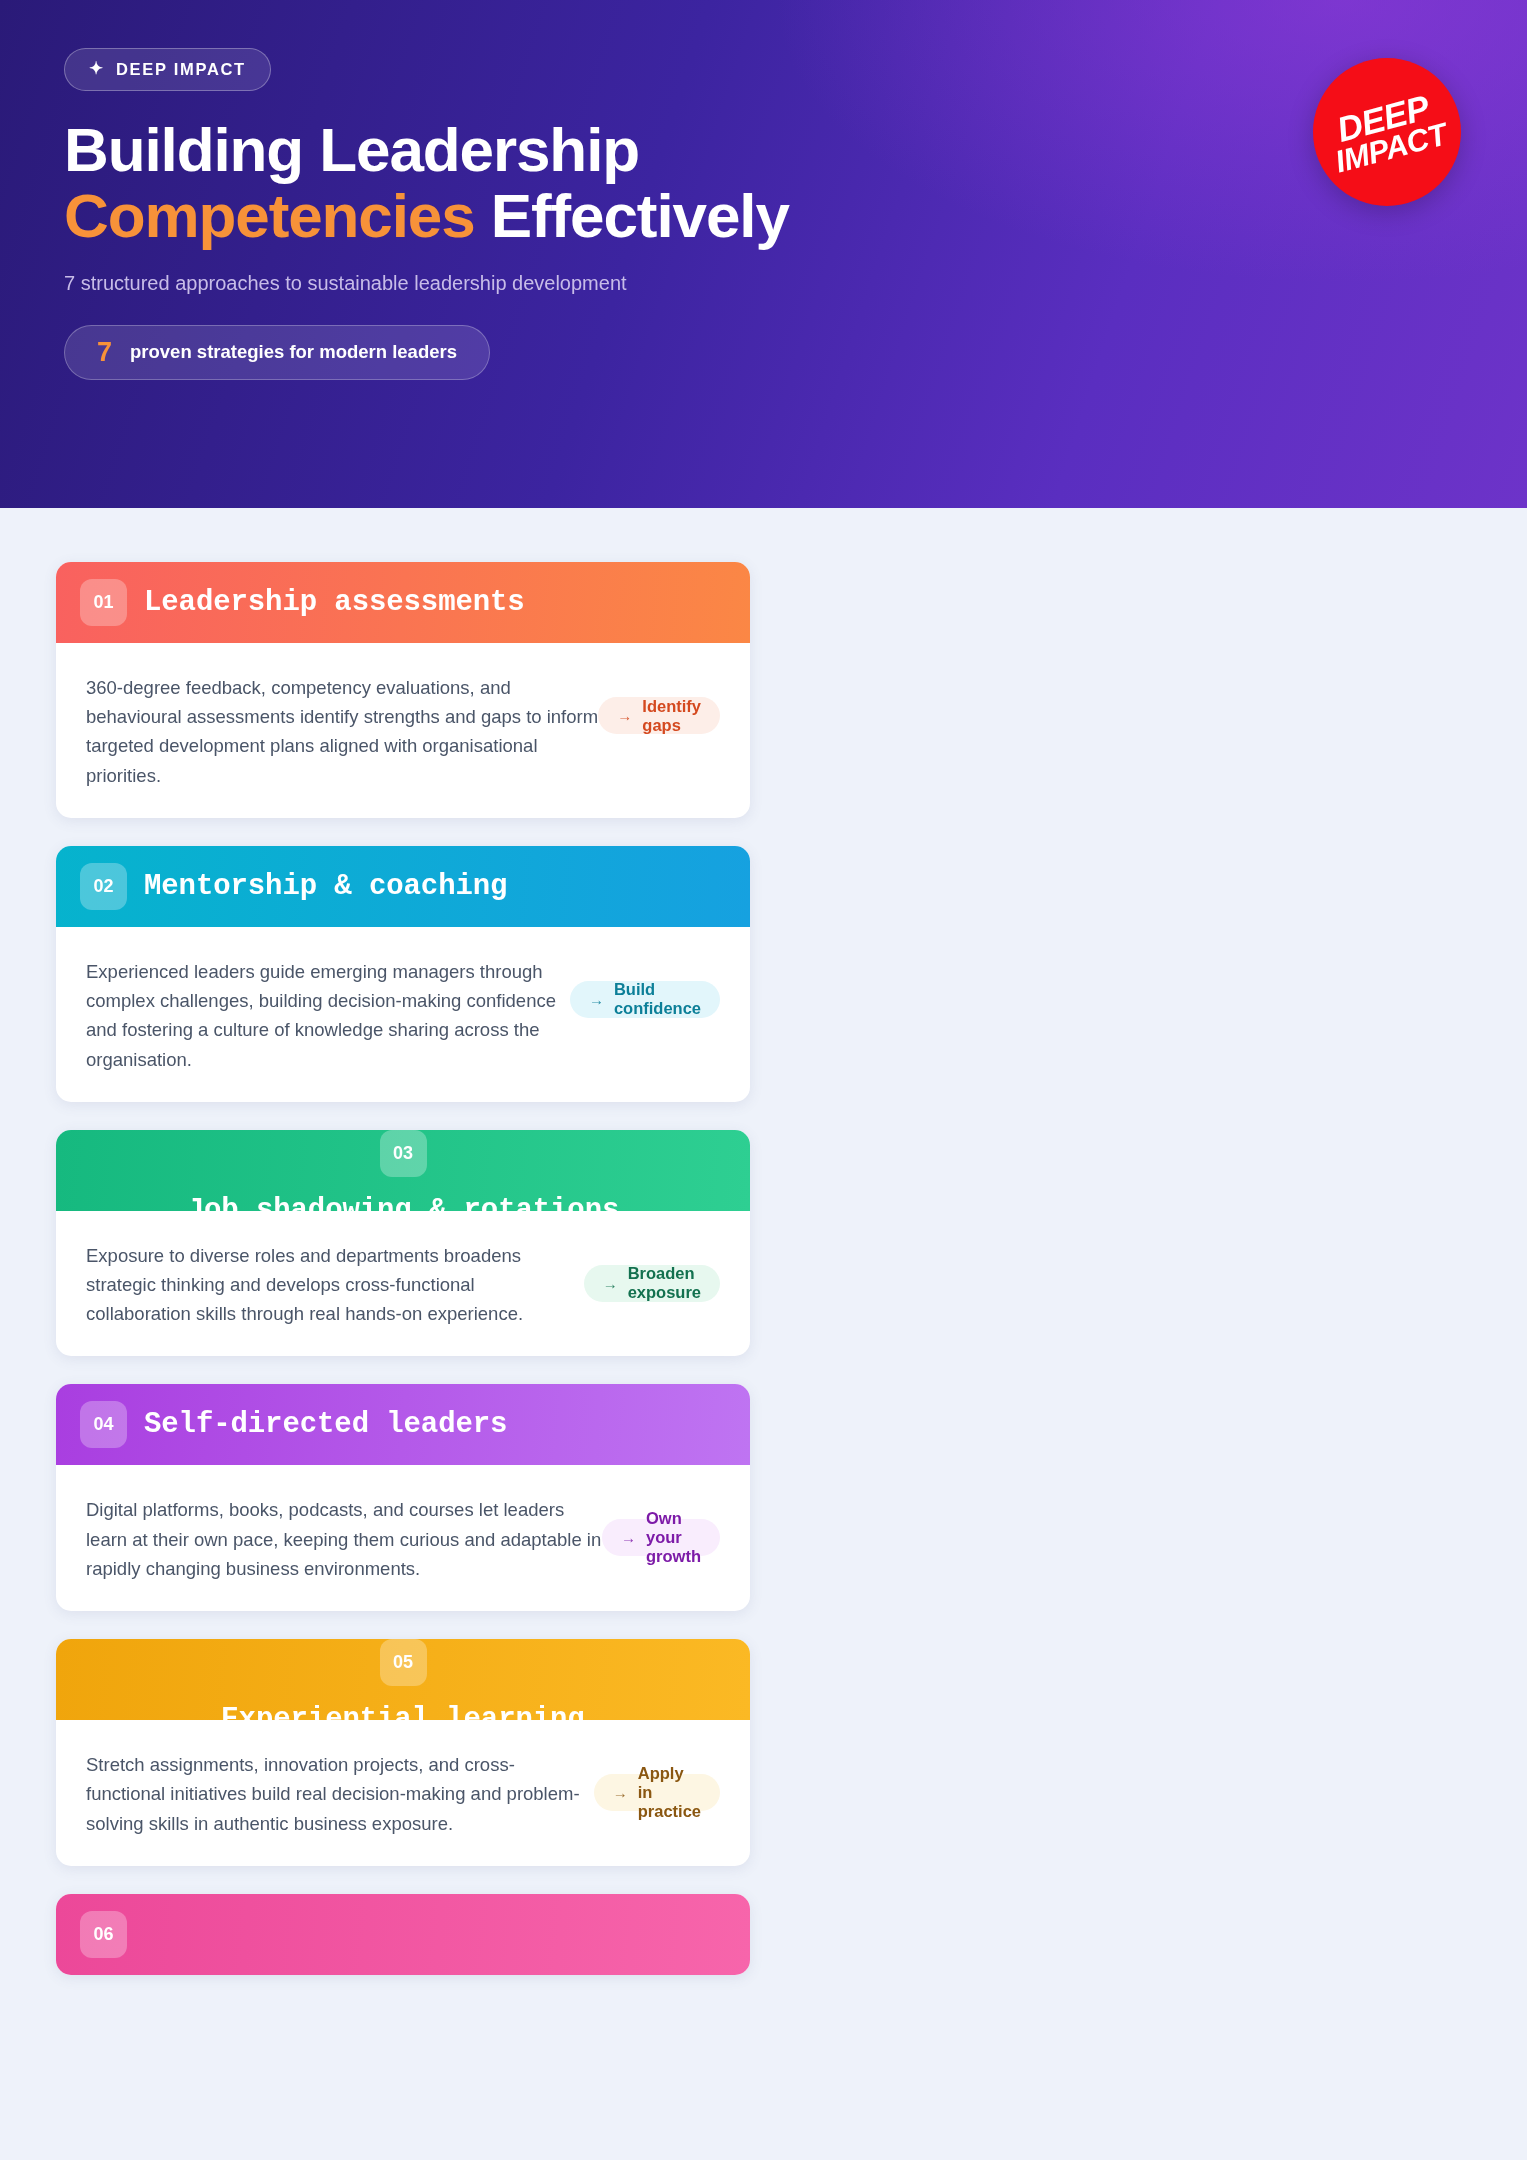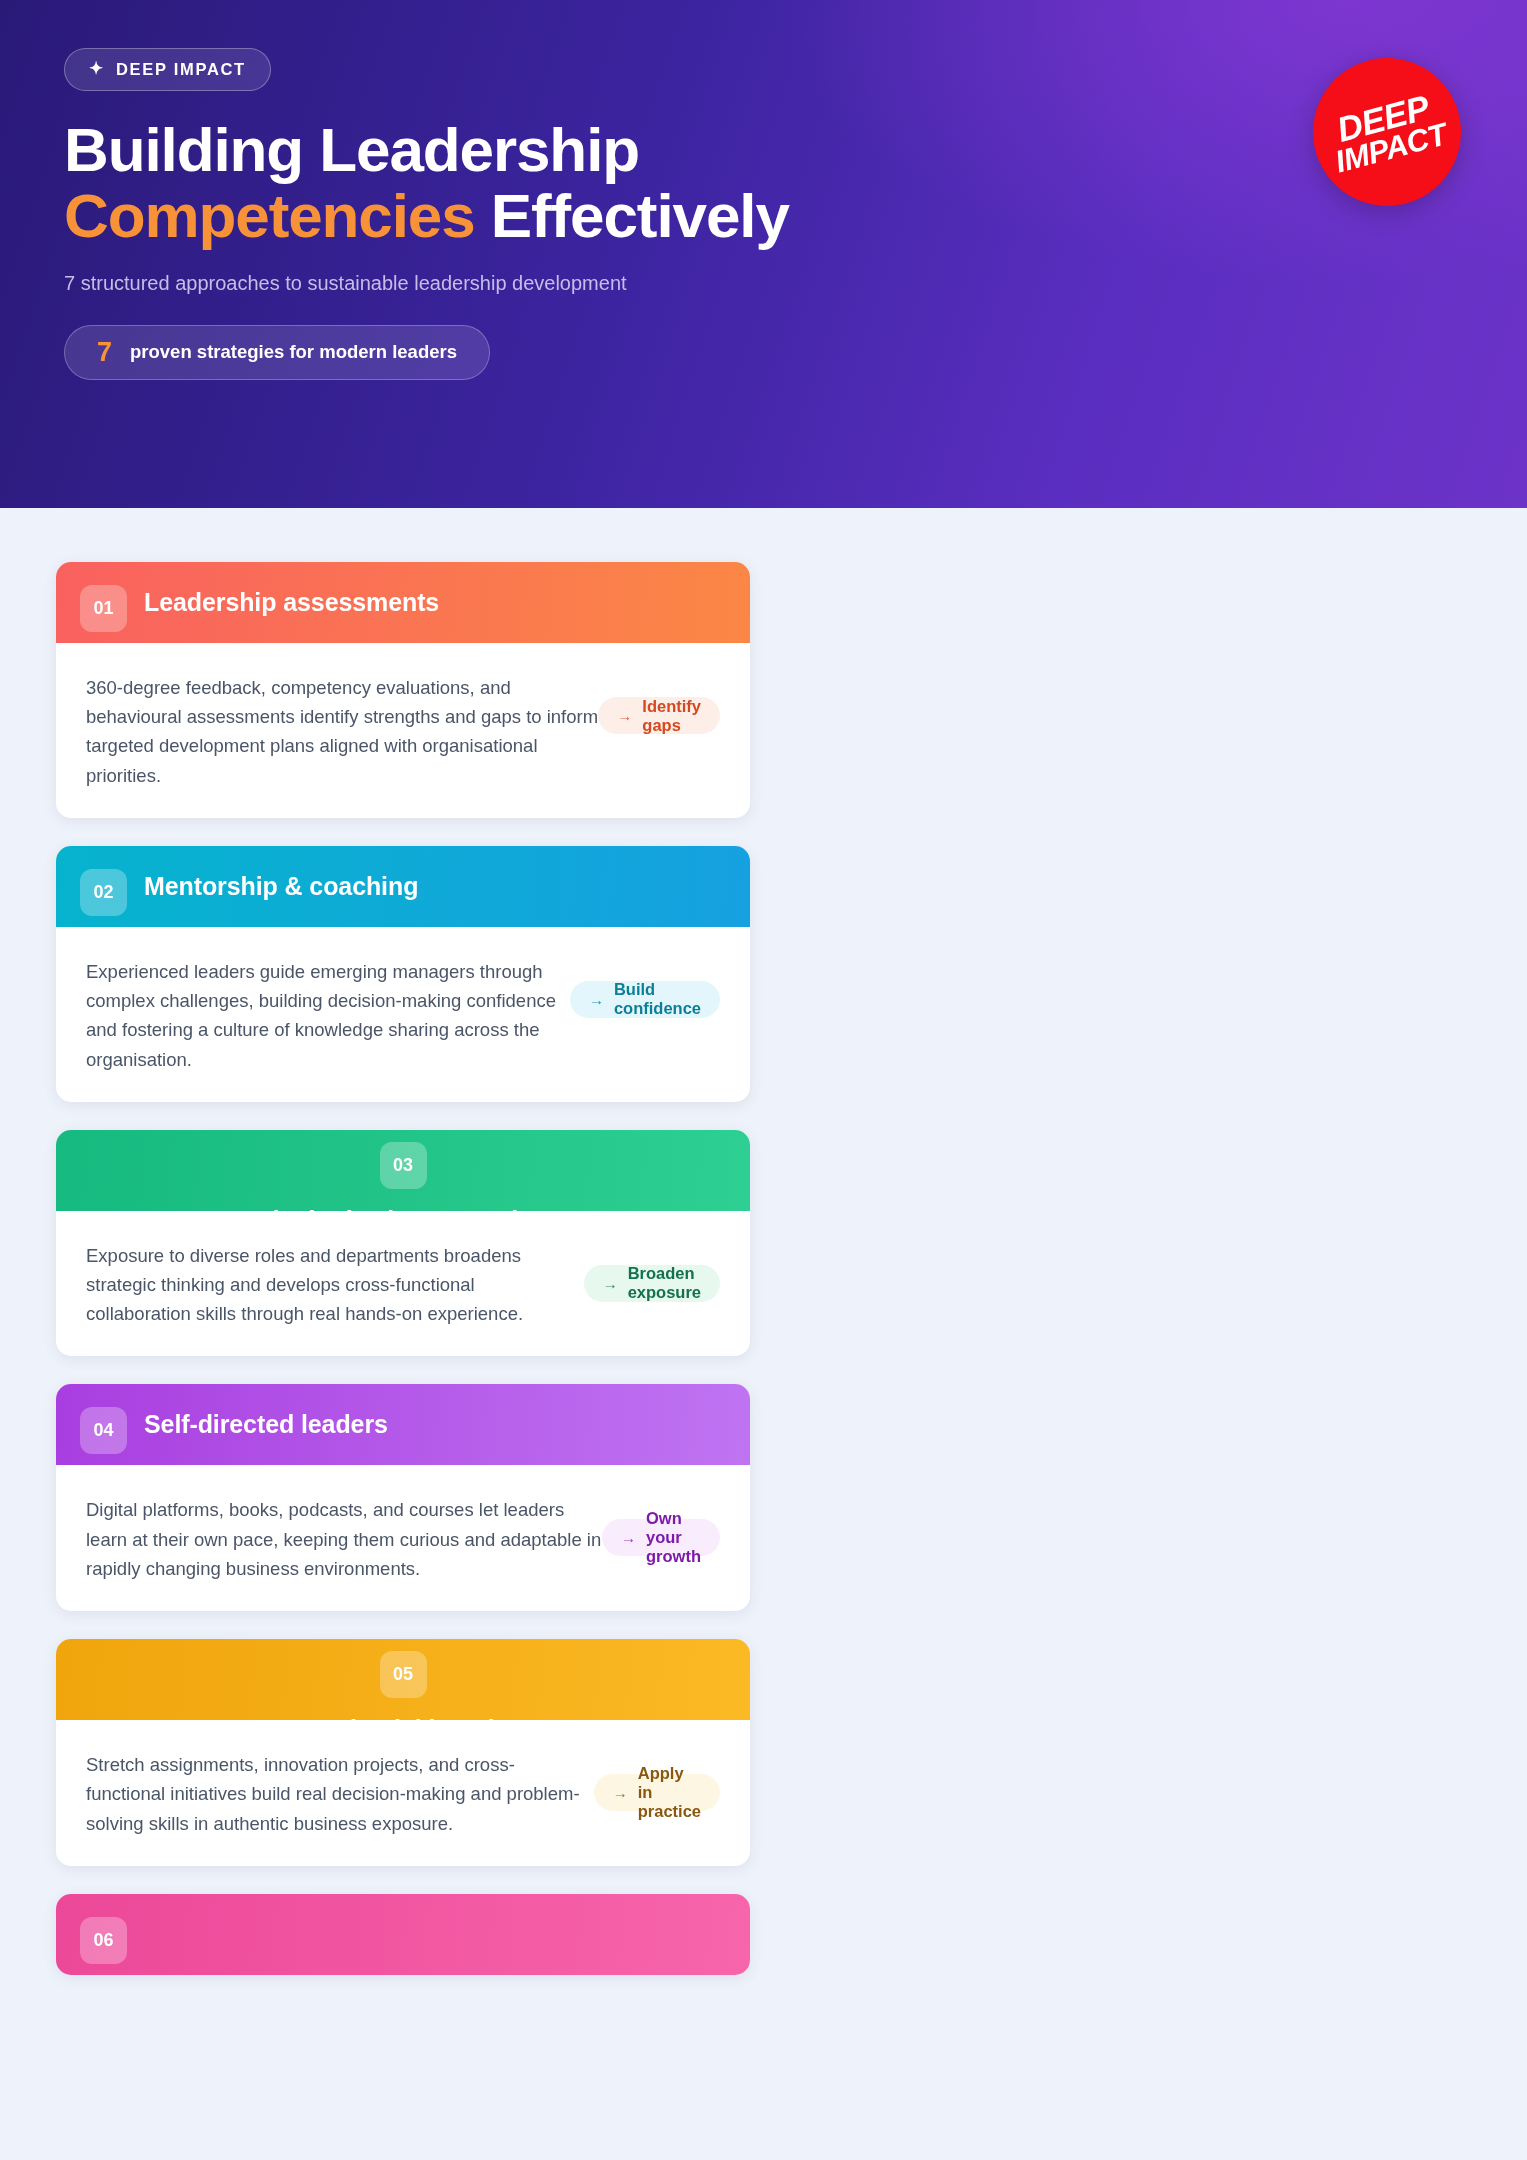--- a/index.html
+++ b/index.html
@@ -155,27 +155,27 @@
     height: 47px;
     border-radius: 12px;
     background: rgba(255,255,255,0.28);
     display: flex;
     align-items: center;
     justify-content: center;
     color: #ffffff;
     font-size: 18px;
     font-weight: bold;
     flex: 0 0 auto;
-    margin-top: 12px;
   }
   .card-title {
     color: #ffffff;
-    font-size: 25px;
+    font-size: 29px;
     font-weight: bold;
     letter-spacing: -0.1px;
+    font-family: Liberation Mono, monospace;
   }
 
   .card-body {
     padding: 30px 30px 28px 30px;
     flex: 1 1 auto;
     display: flex;
   }
   .card-desc {
     font-size: 18.5px;
     line-height: 1.58;

